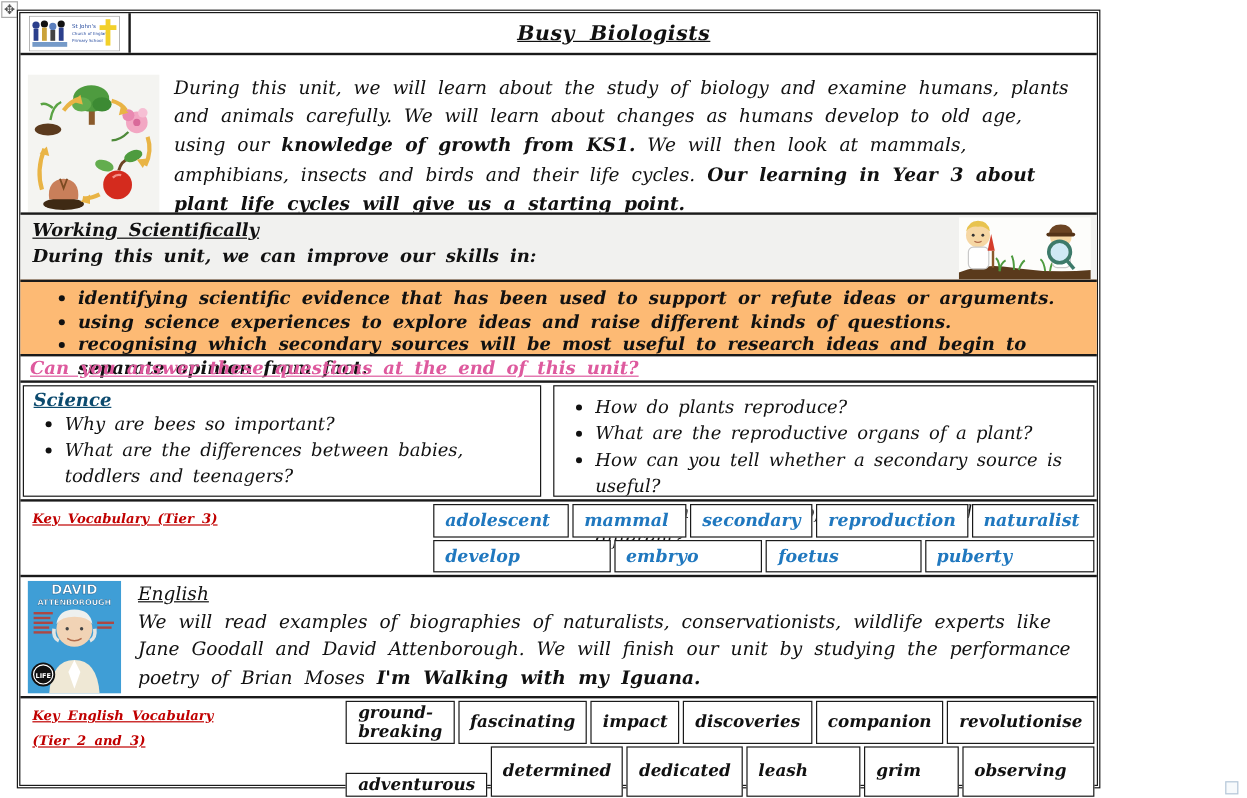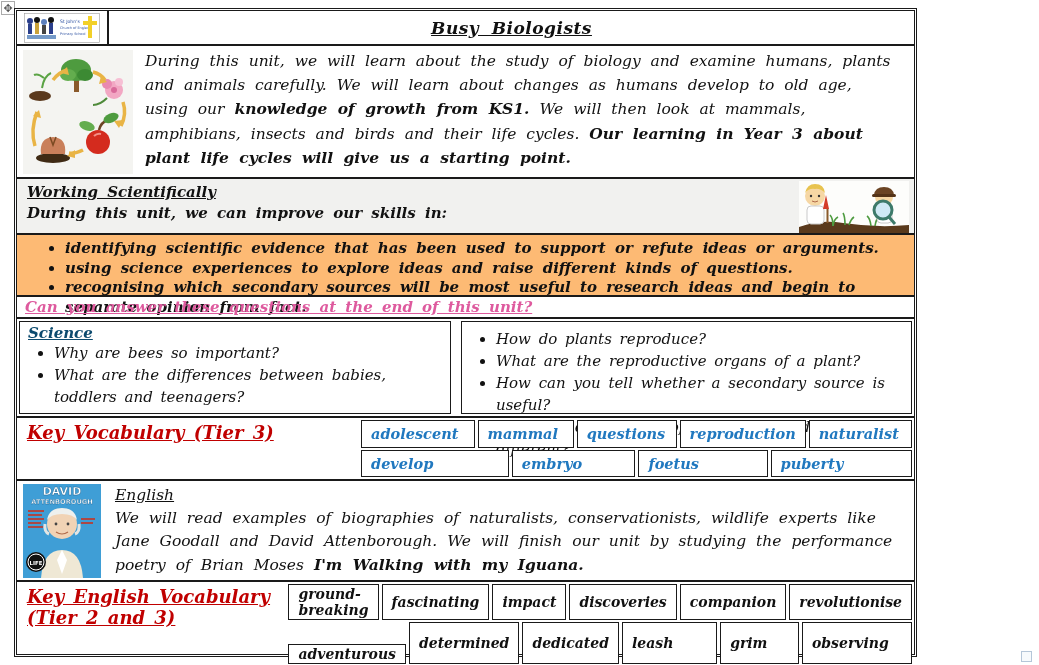--- a/index.html
+++ b/index.html
@@ -24,21 +24,21 @@
   .row { border-top:2px solid #1a1a1a; position:relative; }
   .row:first-child { border-top:none; }
 
   
   .hdr { display:flex; height:33px; }
   .logo-cell { width:92px; border-right:2px solid #1a1a1a; display:flex; align-items:center; justify-content:center; padding:1px; }
   .title-cell { flex:1; display:flex; align-items:center; justify-content:center; }
   .title-cell span { font-weight:700; font-size:17px; text-decoration:underline; letter-spacing:.5px; word-spacing:6px; }
 
   
-  .intro { height:133px; display:flex; gap:12px; padding:4px 8px 2px 6px; }
+  .intro { height:133px; display:flex; gap:12px; padding:16px 8px 2px 6px; }
   .intro .pic { flex:0 0 110px; }
   .intro .txt { flex:1; font-size:15.5px; line-height:23.5px; word-spacing:5px; padding-right:4px; }
   .b { font-weight:700; }
 
   
   .ws { height:56px; background:#f1f1ef; padding:3px 120px 0 10px; font-size:15px; line-height:21px; font-weight:600; word-spacing:4px; }
   .ws .h { text-decoration:underline; }
   .ws .kids { position:absolute; right:5px; top:2px; width:110px; height:52px; }
 
   
@@ -52,21 +52,21 @@
   
   .questions { height:99px; display:flex; gap:10px; padding:2px 2px; }
   .qbox { border:1px solid #1a1a1a; background:#fff; padding:2px 8px; font-size:15px; }
   .qbox.left { width:432px; }
   .qbox.right { flex:1; padding-top:6px; }
   .qbox .h { font-weight:700; text-decoration:underline; font-size:15px; }
   .qbox ul { list-style:disc; margin-left:26px; line-height:22px; word-spacing:3px; }
 
   
   .vocabrow { height:63px; display:flex; }
-  .vocab-label { width:344px; padding:4px 10px; font-size:18px; font-weight:700; line-height:21px; word-spacing:3px; }
+  .vocab-label { width:344px; padding:4px 10px; font-size:11px; font-weight:700; line-height:21px; word-spacing:3px; }
   .vocab-label span { text-decoration:underline; }
   .vtable { flex:1; display:flex; flex-direction:column; gap:2px; padding:2px 2px 2px 0; }
   .vrow { flex:1; display:flex; gap:3px; }
   .vcell { border:1px solid #1a1a1a; background:#fff; display:flex; align-items:center; padding:1px 9px; font-size:14.5px; font-weight:700; word-spacing:2px; }
   .tier3 .vcell { color:#2078bf; }
   .tier3 .vrow .vcell:nth-child(1){flex:144 0 0;} .tier3 .vrow .vcell:nth-child(2){flex:117 0 0;}
   .tier3 .vrow .vcell:nth-child(3){flex:123 0 0;} .tier3 .vrow .vcell:nth-child(4){flex:137 0 0;}
   .tier3 .vrow .vcell:nth-child(5){flex:128 0 0;}
   .eng .vcell { color:#111; font-weight:600; font-size:14px; }
   .eng .vrow.r1 .vcell:nth-child(1){flex:130 0 0;} .eng .vrow.r1 .vcell:nth-child(2){flex:107 0 0;}
@@ -236,21 +236,21 @@
     </div>
 
     <div class="row vocabrow">
       <div class="vocab-label red">
         <span>Key Vocabulary (Tier 3)</span>
       </div>
       <div class="vtable tier3">
         <div class="vrow">
           <div class="vcell">adolescent</div>
           <div class="vcell">mammal</div>
-          <div class="vcell">questions</div>
+          <div class="vcell">secondary</div>
           <div class="vcell">reproduction</div>
           <div class="vcell">naturalist</div>
         </div>
         <div class="vrow">
           <div class="vcell">develop</div>
           <div class="vcell">embryo</div>
           <div class="vcell">foetus</div>
           <div class="vcell">puberty</div>
         </div>
       </div>

